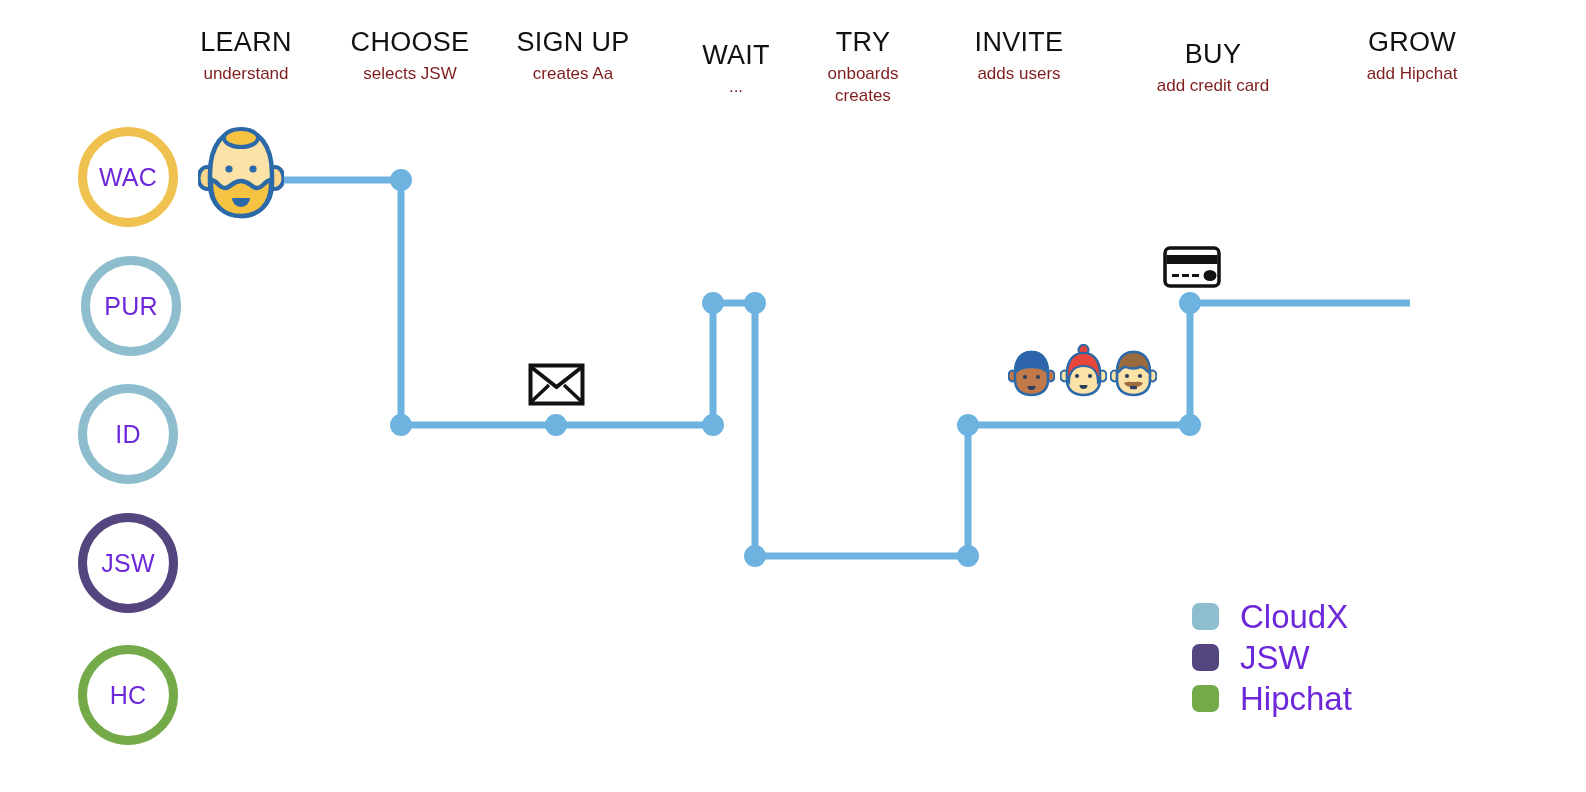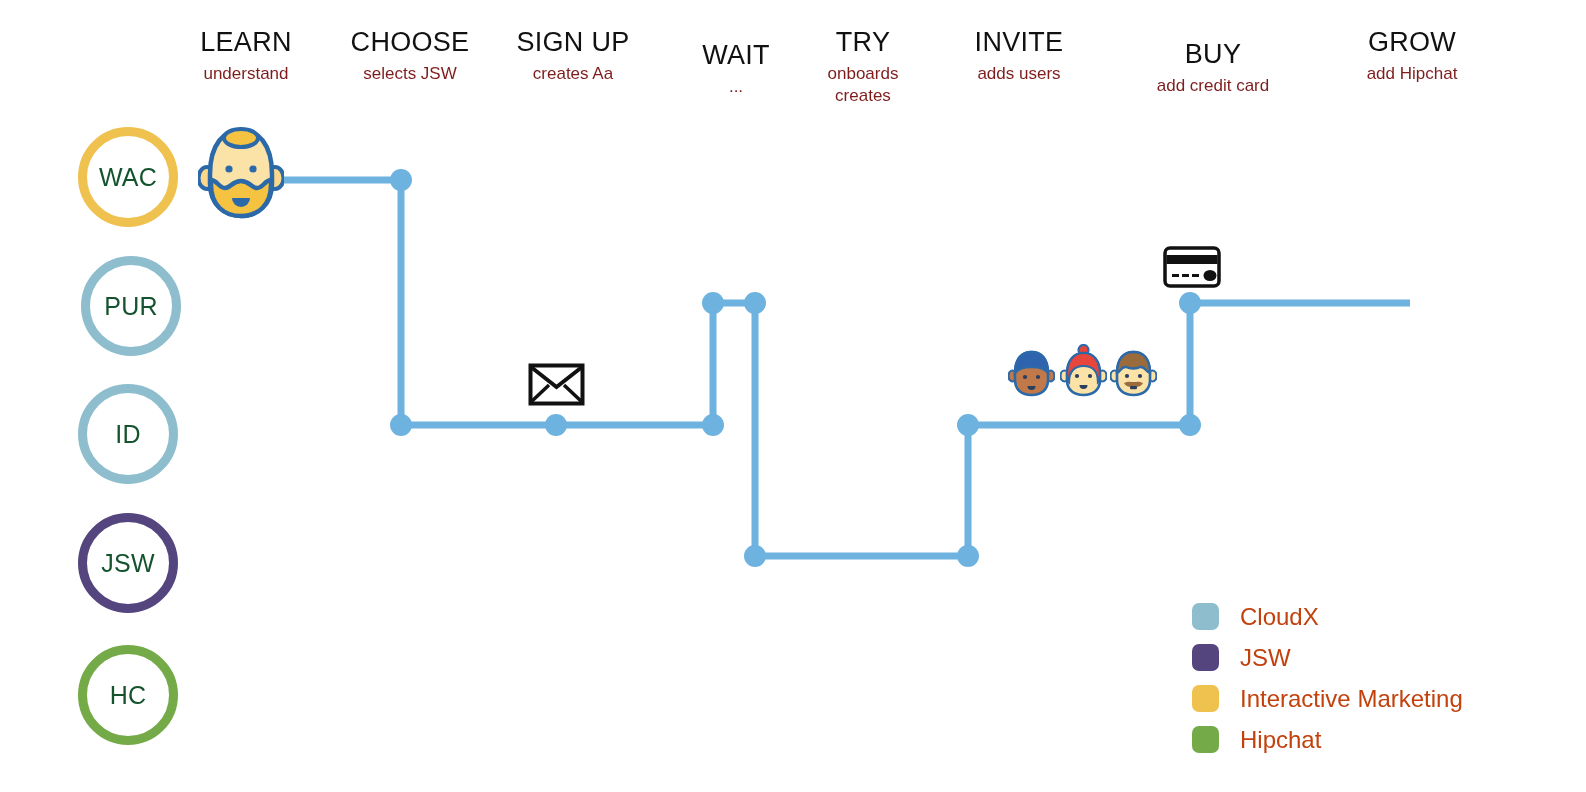--- a/index.html
+++ b/index.html
@@ -15,30 +15,30 @@
   .col-title{font-size:27px;letter-spacing:.3px;color:#111;line-height:1.05;white-space:nowrap;}
   .col-sub{font-size:17px;color:#7f1d1d;line-height:1.28;margin-top:7px;white-space:nowrap;}
   .col-sub span{display:block;}
 
   
   .ring{
     position:absolute;width:100px;height:100px;border-radius:50%;
     box-sizing:border-box;display:flex;align-items:center;justify-content:center;
     background:#fff;
   }
-  .ring-label{font-size:25px;color:#14532d;letter-spacing:.2px;}
+  .ring-label{font-size:25px;color:#6d28d9;letter-spacing:.2px;}
 
   
   #flow{position:absolute;left:0;top:0;width:1586px;height:792px;}
 
   
   #legend{position:absolute;left:1192px;top:596px;}
   .legend-row{display:flex;align-items:center;height:41px;}
   .legend-swatch{width:27px;height:27px;border-radius:7px;flex:0 0 auto;}
-  .legend-label{font-size:24px;color:#c2410c;margin-left:21px;white-space:nowrap;}
+  .legend-label{font-size:33px;color:#6d28d9;margin-left:21px;white-space:nowrap;}
 
   
   .icon-abs{position:absolute;}
 </style>
 </head>
 <body>
 
 <div id="stage">
 
   <div class="col-head" style="left:246px;top:28px;">
@@ -193,22 +193,18 @@
   <div id="legend">
     <div class="legend-row">
       <span class="legend-swatch" style="background:#8EBDCE;"></span>
       <span class="legend-label">CloudX</span>
     </div>
     <div class="legend-row">
       <span class="legend-swatch" style="background:#54457F;"></span>
       <span class="legend-label">JSW</span>
     </div>
     <div class="legend-row">
-      <span class="legend-swatch" style="background:#EFC14E;"></span>
-      <span class="legend-label">Interactive Marketing</span>
-    </div>
-    <div class="legend-row">
       <span class="legend-swatch" style="background:#74AB48;"></span>
       <span class="legend-label">Hipchat</span>
     </div>
   </div>
 
 </div>
 
 </body></html>

